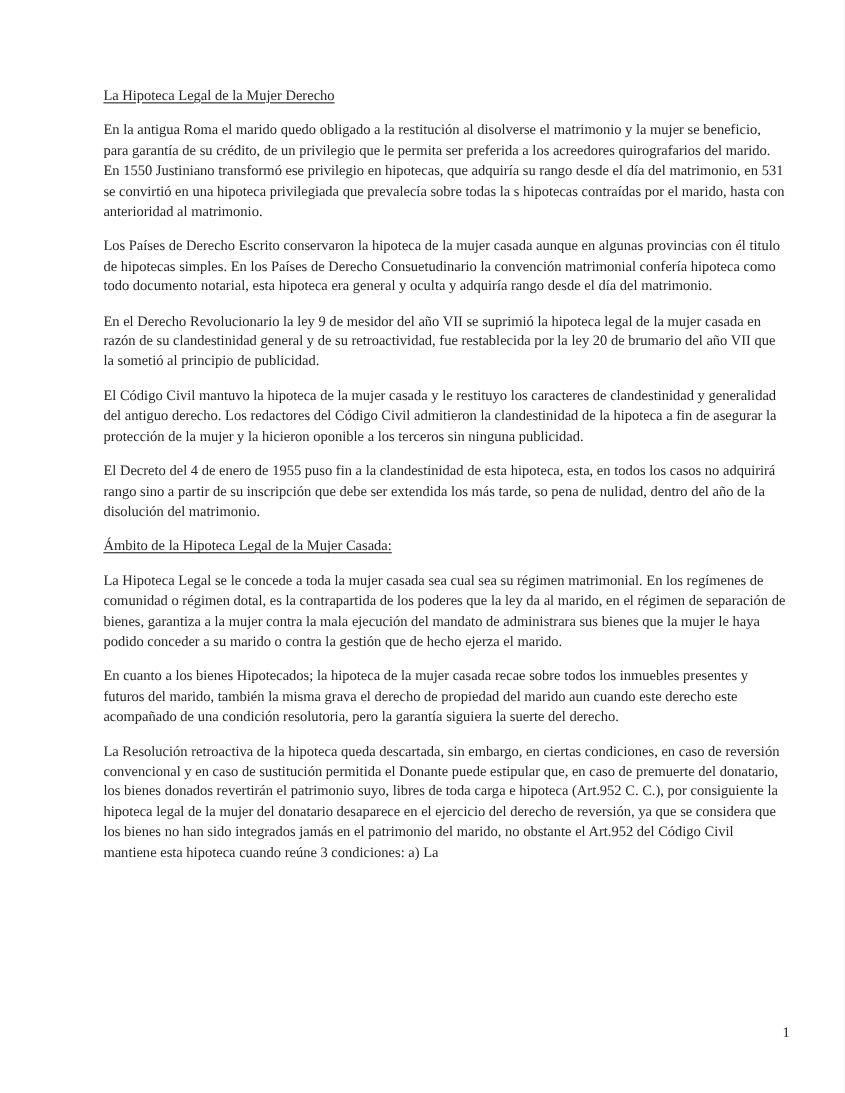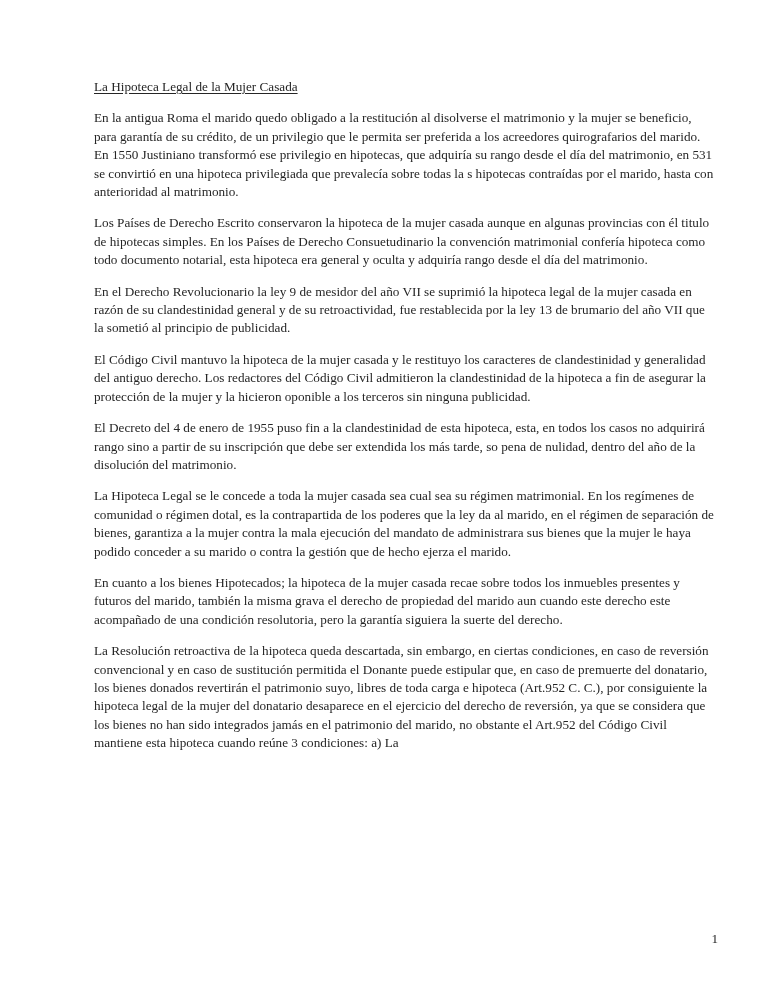--- a/index.html
+++ b/index.html
@@ -44,28 +44,29 @@
     font-size: 13.2px;
     line-height: 18px;
   }
 </style>
 </head>
 <body>
 
 <div class="sheet">
   <div class="content">
 
-    <p class="doc-title">La Hipoteca Legal de la Mujer Casada</p>
+    <p class="doc-title">La Hipoteca Legal de la Mujer Derecho</p>
 
     <p class="doc-paragraph">En la antigua Roma el marido quedo obligado a la restitución al disolverse el matrimonio y la mujer se beneficio, para garantía de su crédito, de un privilegio que le permita ser preferida a los acreedores quirografarios del marido. En 1550 Justiniano transformó ese privilegio en hipotecas, que adquiría su rango desde el día del matrimonio, en 531 se convirtió en una hipoteca privilegiada que prevalecía sobre todas la s hipotecas contraídas por el marido, hasta con anterioridad al matrimonio.</p>
     <p class="doc-paragraph">Los Países de Derecho Escrito conservaron la hipoteca de la mujer casada aunque en algunas provincias con él titulo de hipotecas simples. En los Países de Derecho Consuetudinario la convención matrimonial confería hipoteca como todo documento notarial, esta hipoteca era general y oculta y adquiría rango desde el día del matrimonio.</p>
-    <p class="doc-paragraph">En el Derecho Revolucionario la ley 9 de mesidor del año VII se suprimió la hipoteca legal de la mujer casada en razón de su clandestinidad general y de su retroactividad, fue restablecida por la ley 13 de brumario del año VII que la sometió al principio de publicidad.</p>
+    <p class="doc-paragraph">En el Derecho Revolucionario la ley 9 de mesidor del año VII se suprimió la hipoteca legal de la mujer casada en razón de su clandestinidad general y de su retroactividad, fue restablecida por la ley 20 de brumario del año VII que la sometió al principio de publicidad.</p>
     <p class="doc-paragraph">El Código Civil mantuvo la hipoteca de la mujer casada y le restituyo los caracteres de clandestinidad y generalidad del antiguo derecho. Los redactores del Código Civil admitieron la clandestinidad de la hipoteca a fin de asegurar la protección de la mujer y la hicieron oponible a los terceros sin ninguna publicidad.</p>
     <p class="doc-paragraph">El Decreto del 4 de enero de 1955 puso fin a la clandestinidad de esta hipoteca, esta, en todos los casos no adquirirá rango sino a partir de su inscripción que debe ser extendida los más tarde, so pena de nulidad, dentro del año de la disolución del matrimonio.</p>
 
+    <p class="doc-heading">Ámbito de la Hipoteca Legal de la Mujer Casada:</p>
     <p class="doc-paragraph">La Hipoteca Legal se le concede a toda la mujer casada sea cual sea su régimen matrimonial. En los regímenes de comunidad o régimen dotal, es la contrapartida de los poderes que la ley da al marido, en el régimen de separación de bienes, garantiza a la mujer contra la mala ejecución del mandato de administrara sus bienes que la mujer le haya podido conceder a su marido o contra la gestión que de hecho ejerza el marido.</p>
 
     <p class="doc-paragraph">En cuanto a los bienes Hipotecados; la hipoteca de la mujer casada recae sobre todos los inmuebles presentes y futuros del marido, también la misma grava el derecho de propiedad del marido aun cuando este derecho este acompañado de una condición resolutoria, pero la garantía siguiera la suerte del derecho.</p>
     <p class="doc-paragraph">La Resolución retroactiva de la hipoteca queda descartada, sin embargo, en ciertas condiciones, en caso de reversión convencional y en caso de sustitución permitida el Donante puede estipular que, en caso de premuerte del donatario, los bienes donados revertirán el patrimonio suyo, libres de toda carga e hipoteca (Art.952 C. C.), por consiguiente la hipoteca legal de la mujer del donatario desaparece en el ejercicio del derecho de reversión, ya que se considera que los bienes no han sido integrados jamás en el patrimonio del marido, no obstante el Art.952 del Código Civil mantiene esta hipoteca cuando reúne 3 condiciones: a) La</p>
 
   </div>
 
   <div class="page-number">1</div>
 </div>
 

